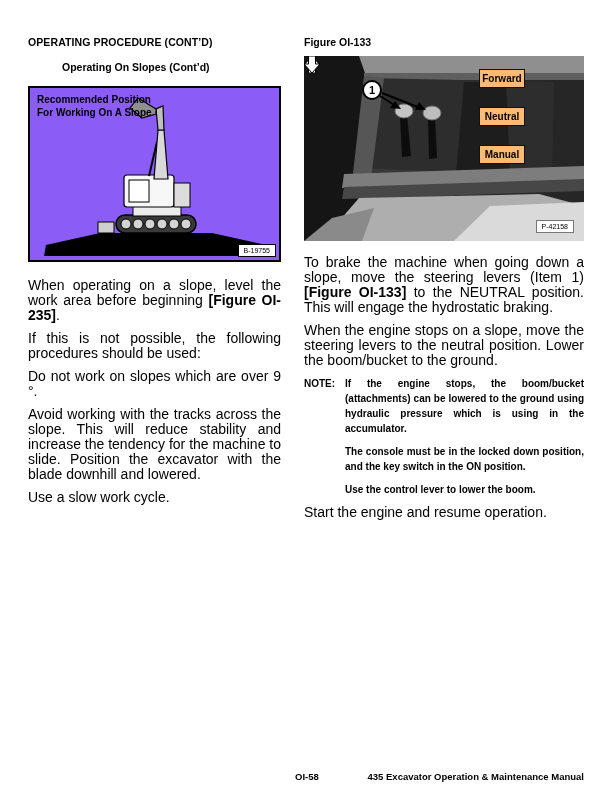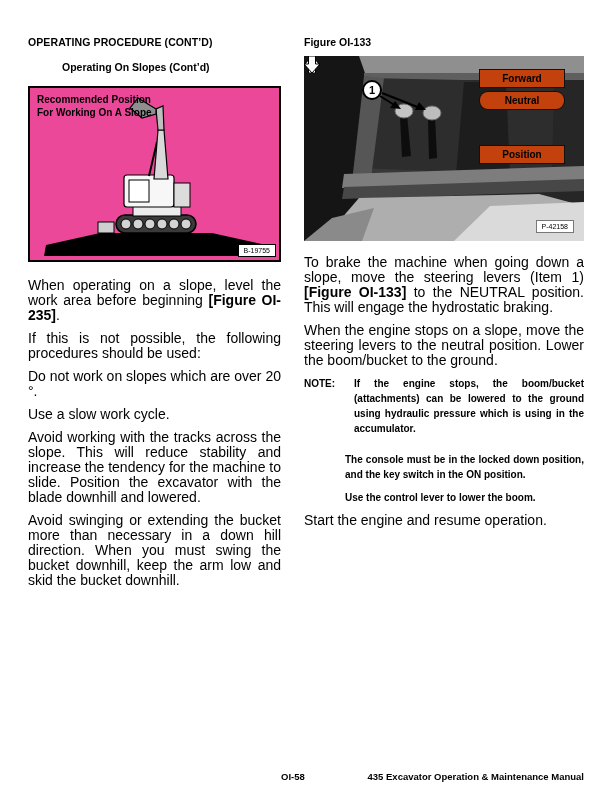--- a/index.html
+++ b/index.html
@@ -19,21 +19,21 @@
   .h-main { font-size:10.5px; font-weight:bold; margin-bottom:13px; letter-spacing:.1px; }
   .h-sub  { font-size:10.5px; font-weight:bold; margin-bottom:13px;margin-left:34px; }
   .fig-label { font-size:10.5px; font-weight:bold; margin-bottom:8px; }
 
   p.body { font-size:14px; line-height:15px; text-align:justify; margin-bottom:8px; }
   .b { font-weight:bold; }
 
   
   .figure-box {
     position:relative; width:253px; height:176px;
-    border:2px solid #000; margin-bottom:16px; background:#ec4899;
+    border:2px solid #000; margin-bottom:16px; background:#8b5cf6;
   }
   .fig-caption { position:absolute; top:5px; left:7px; font-weight:bold; font-size:10px; line-height:13px; }
   .photo-badge {
     position:absolute; right:3px; bottom:3px;
     border:1px solid #000; background:#fff;
     font-size:7px; line-height:9px; padding:1px 5px;
   }
   .figure-box svg { position:absolute; left:0; top:0; }
 
   
@@ -42,46 +42,46 @@
     margin-bottom:14px; background:#383838; overflow:hidden;
   }
   .photo-box > svg { position:absolute; left:0; top:0; }
   .callout {
     position:absolute; left:58px; top:24px; width:20px; height:20px;
     border:2px solid #000; border-radius:50%; background:#fff;
     font-size:11px; font-weight:bold;
     display:flex; align-items:center; justify-content:center;
   }
   .dir-label {
-    position:absolute; left:176px; width:84px; height:17px;
-    background:#c2410c; color:#000; font-size:10px; font-weight:bold;
+    position:absolute; left:176px; width:44px; height:17px;
+    background:#fdba74; color:#000; font-size:10px; font-weight:bold;
     display:flex; align-items:center; justify-content:center;
     box-shadow:0 0 0 1px #111;
   }
   .dir-forward { top:14px; }
-  .dir-neutral { top:36px;border-radius:8px; }
+  .dir-neutral { top:52px; }
   .dir-reverse { top:90px; }
   .dir-arrow { position:absolute; left:190px; }
   .dir-arrow-up { top:34px; }
   .dir-arrow-down { top:72px; }
   .photo-badge-dark {
     position:absolute; right:10px; bottom:8px;
     background:#fff; border:1px solid #777;
     font-size:7px; line-height:9px; padding:1px 5px;
   }
 
   
-  .note-row { display:flex; margin-bottom:16px;gap:9px; }
+  .note-row { display:flex; margin-bottom:8px; }
   .note-label { flex:0 0 41px; font-size:10px; font-weight:bold; line-height:15px; }
   .note-text { flex:1; font-size:10px; font-weight:bold; line-height:15px; text-align:justify; }
   .note-indent { margin-left:41px; font-size:10px; font-weight:bold; line-height:15px; text-align:justify; margin-bottom:8px; }
 
   
   .footer { position:absolute; left:0; bottom:7px; width:612px; height:14px; }
-  .footer .page-num { position:absolute; left:281px; font-size:9.5px; font-weight:bold; }
+  .footer .page-num { position:absolute; left:295px; font-size:9.5px; font-weight:bold; }
   .footer .manual-title { position:absolute; right:28px; font-size:9.5px; font-weight:bold; }
 </style>
 </head>
 <body>
 
 <div class="page">
   <div class="columns">
 
     <div class="col-left">
       <div class="h-main">OPERATING PROCEDURE (CONT’D)</div>
@@ -118,24 +118,23 @@
         </svg>
         <div class="fig-caption">
           <div>Recommended Position</div>
           <div>For Working On A Slope</div>
         </div>
         <div class="photo-badge">B-19755</div>
       </div>
 
       <p class="body"><span>When operating on a slope, level the work area before beginning </span><span class="b">[Figure OI-235]</span><span>.</span></p>
       <p class="body">If this is not possible, the following procedures should be used:</p>
-      <p class="body">Do not work on slopes which are over 20 °.</p>
+      <p class="body">Do not work on slopes which are over 9 °.</p>
+      <p class="body">Avoid working with the tracks across the slope. This will reduce stability and increase the tendency for the machine to slide. Position the excavator with the blade downhill and lowered.</p>
       <p class="body">Use a slow work cycle.</p>
-      <p class="body">Avoid working with the tracks across the slope. This will reduce stability and increase the tendency for the machine to slide. Position the excavator with the blade downhill and lowered.</p>
-      <p class="body">Avoid swinging or extending the bucket more than necessary in a down hill direction. When you must swing the bucket downhill, keep the arm low and skid the bucket downhill.</p>
     </div>
 
     <div class="col-right">
       <div class="fig-label">Figure OI-133</div>
 
       <div class="photo-box">
         <svg width="280" height="185" viewBox="0 0 280 185">
           <rect width="280" height="185" fill="#383838"></rect>
 
           <rect x="150" y="0" width="130" height="150" fill="#262626"></rect>
@@ -172,21 +171,21 @@
         <div class="callout">1</div>
 
         <div class="dir-label dir-forward">Forward</div>
         <svg class="dir-arrow dir-arrow-up" width="16" height="17" viewBox="0 0 16 17">
           <polygon points="8,0 16,9 11.5,9 11.5,17 4.5,17 4.5,9 0,9" fill="#fff" stroke="#000" stroke-width="1"></polygon>
         </svg>
         <div class="dir-label dir-neutral">Neutral</div>
         <svg class="dir-arrow dir-arrow-down" width="16" height="17" viewBox="0 0 16 17">
           <polygon points="8,17 0,8 4.5,8 4.5,0 11.5,0 11.5,8 16,8" fill="#fff" stroke="#000" stroke-width="1"></polygon>
         </svg>
-        <div class="dir-label dir-reverse">Position</div>
+        <div class="dir-label dir-reverse">Manual</div>
 
         <div class="photo-badge-dark">P-42158</div>
       </div>
 
       <p class="body"><span>To brake the machine when going down a slope, move the steering levers (Item 1) </span><span class="b">[Figure OI-133]</span><span> to the NEUTRAL position. This will engage the hydrostatic braking.</span></p>
       <p class="body">When the engine stops on a slope, move the steering levers to the neutral position. Lower the boom/bucket to the ground.</p>
 
       <div class="note-row">
         <div class="note-label">NOTE:</div>
         <div class="note-text">If the engine stops, the boom/bucket (attachments) can be lowered to the ground using hydraulic pressure which is using in the accumulator.</div>

